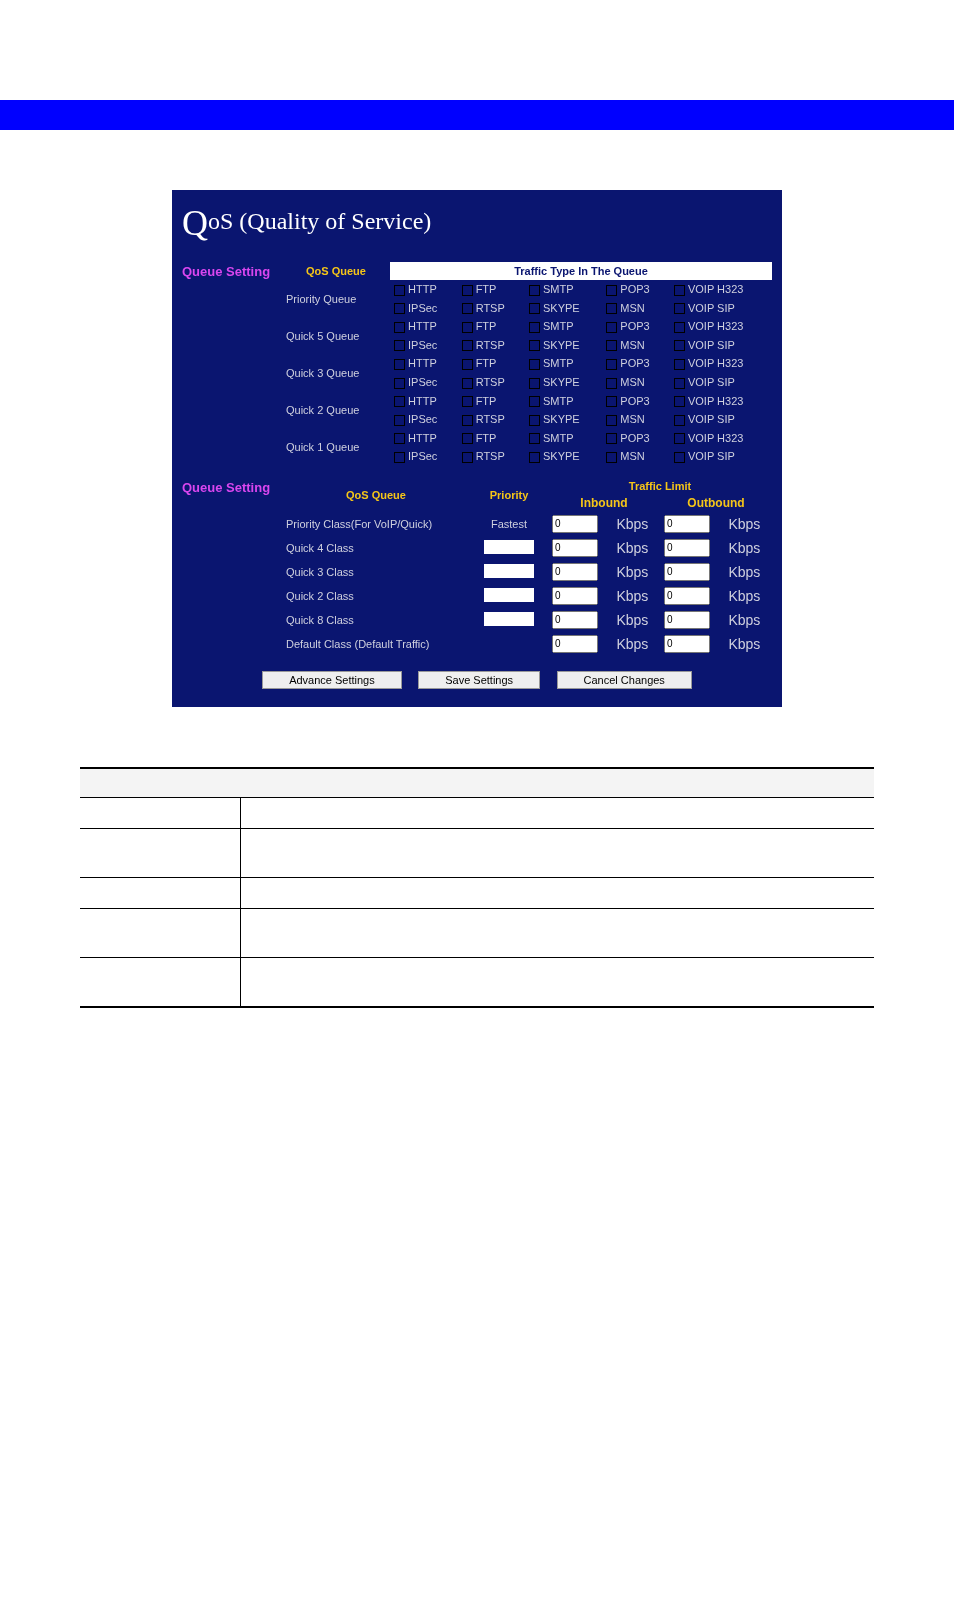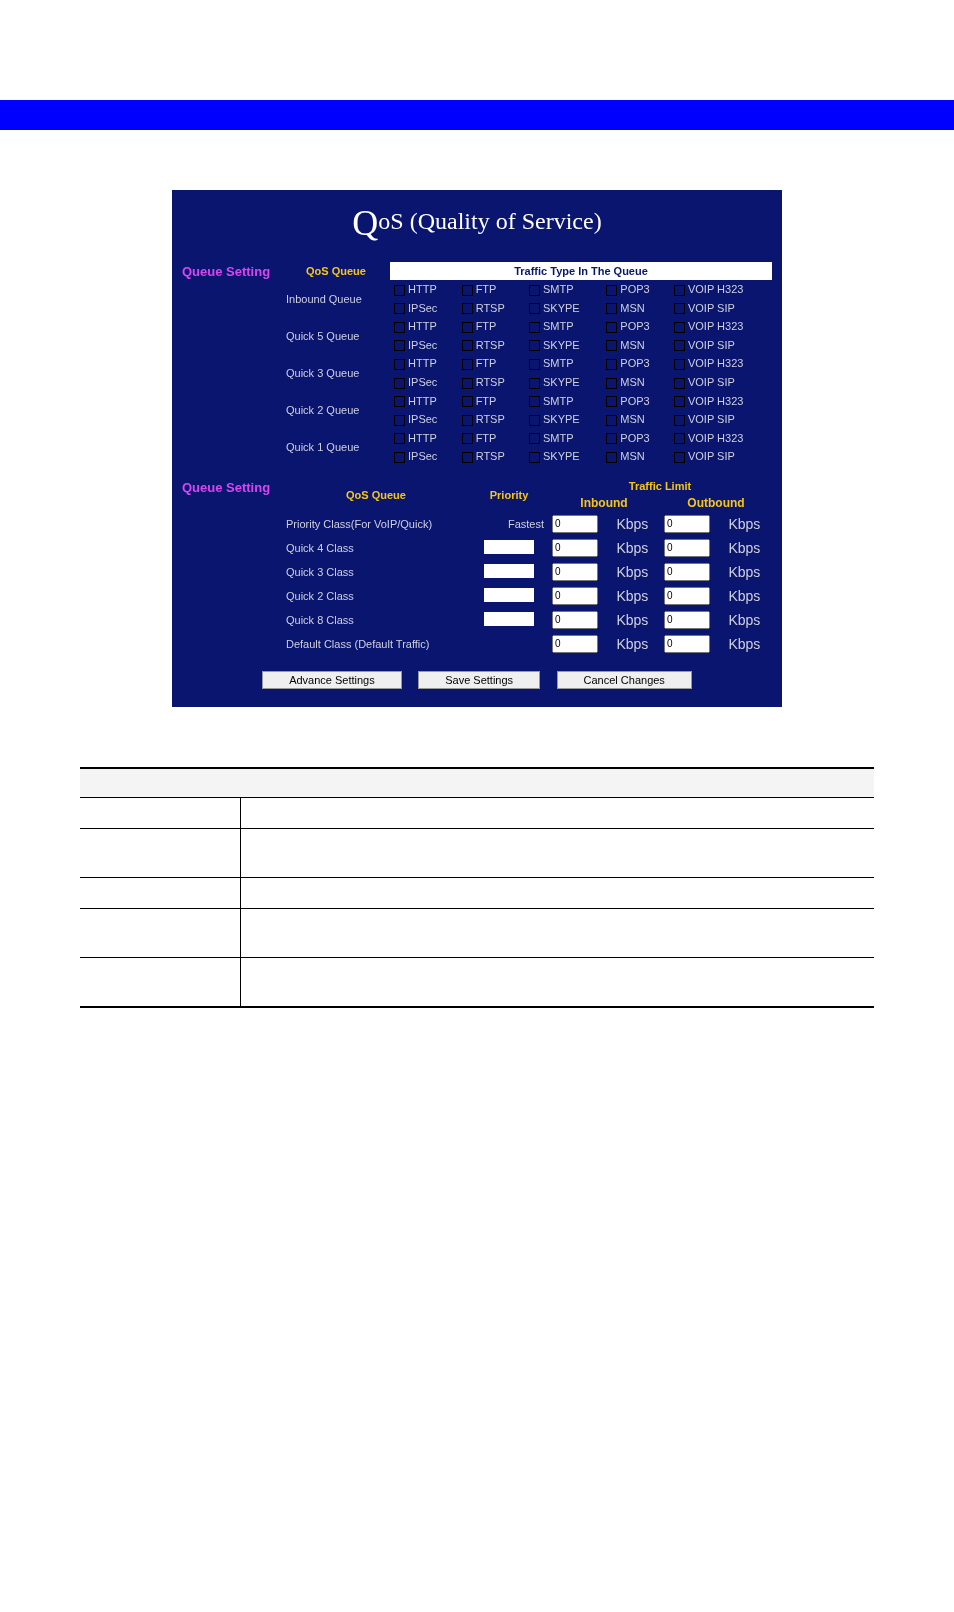--- a/index.html
+++ b/index.html
@@ -14,21 +14,20 @@
   height: 30px;
   margin-top: 100px;
 }
 .panel {
   width: 590px;
   margin: 60px auto 0;
   background: #0a1570;
   padding: 12px 10px 18px 10px;
 }
 .title {
-  text-align: center;
   color: #fff;
   font-size: 24px;
   font-family: Georgia, serif;
   margin: 0 0 18px 0;
 }
 .title .big {
   font-size: 36px;
   vertical-align: middle;
 }
 .section-label {
@@ -142,21 +141,21 @@
     </div>
     <table class="qtable">
       <tbody>
           <tr class="hdrow">
         <td style="background:#0a1570;color:#f5c518;">QoS Queue</td>
         <td colspan="5">Traffic Type In The Queue</td>
       </tr>
       </tbody>
         <tbody id="qrows">
           <tr>
-            <td class="qname" rowspan="2">Inbound Queue</td>
+            <td class="qname" rowspan="2">Priority Queue</td>
             <td><span class="check"></span>HTTP</td>
             <td><span class="check"></span>FTP</td>
             <td><span class="check"></span>SMTP</td>
             <td><span class="check"></span>POP3</td>
             <td><span class="check"></span>VOIP H323</td>
           </tr>
           <tr>
             <td><span class="check"></span>IPSec</td>
             <td><span class="check"></span>RTSP</td>
             <td><span class="check"></span>SKYPE</td>
@@ -239,21 +238,21 @@
         <th colspan="4">Traffic Limit</th>
       </tr>
       <tr>
         <th colspan="2" class="small-hdr">Inbound</th>
         <th colspan="2" class="small-hdr">Outbound</th>
       </tr>
       </tbody>
         <tbody id="qrows2">
           <tr>
             <td>Priority Class(For VoIP/Quick)</td>
-            <td style="text-align: right;">Fastest</td>
+            <td style="text-align: center;">Fastest</td>
             <td><input class="num-input" value="0" style=""></td>
             <td class="kbps">Kbps</td>
             <td><input class="num-input" value="0" style=""></td>
             <td class="kbps">Kbps</td>
           </tr>
           <tr>
             <td>Quick 4 Class</td>
             <td style="text-align: center;"><span class="pri-input"></span></td>
             <td><input class="num-input" value="0" style=""></td>
             <td class="kbps">Kbps</td>

